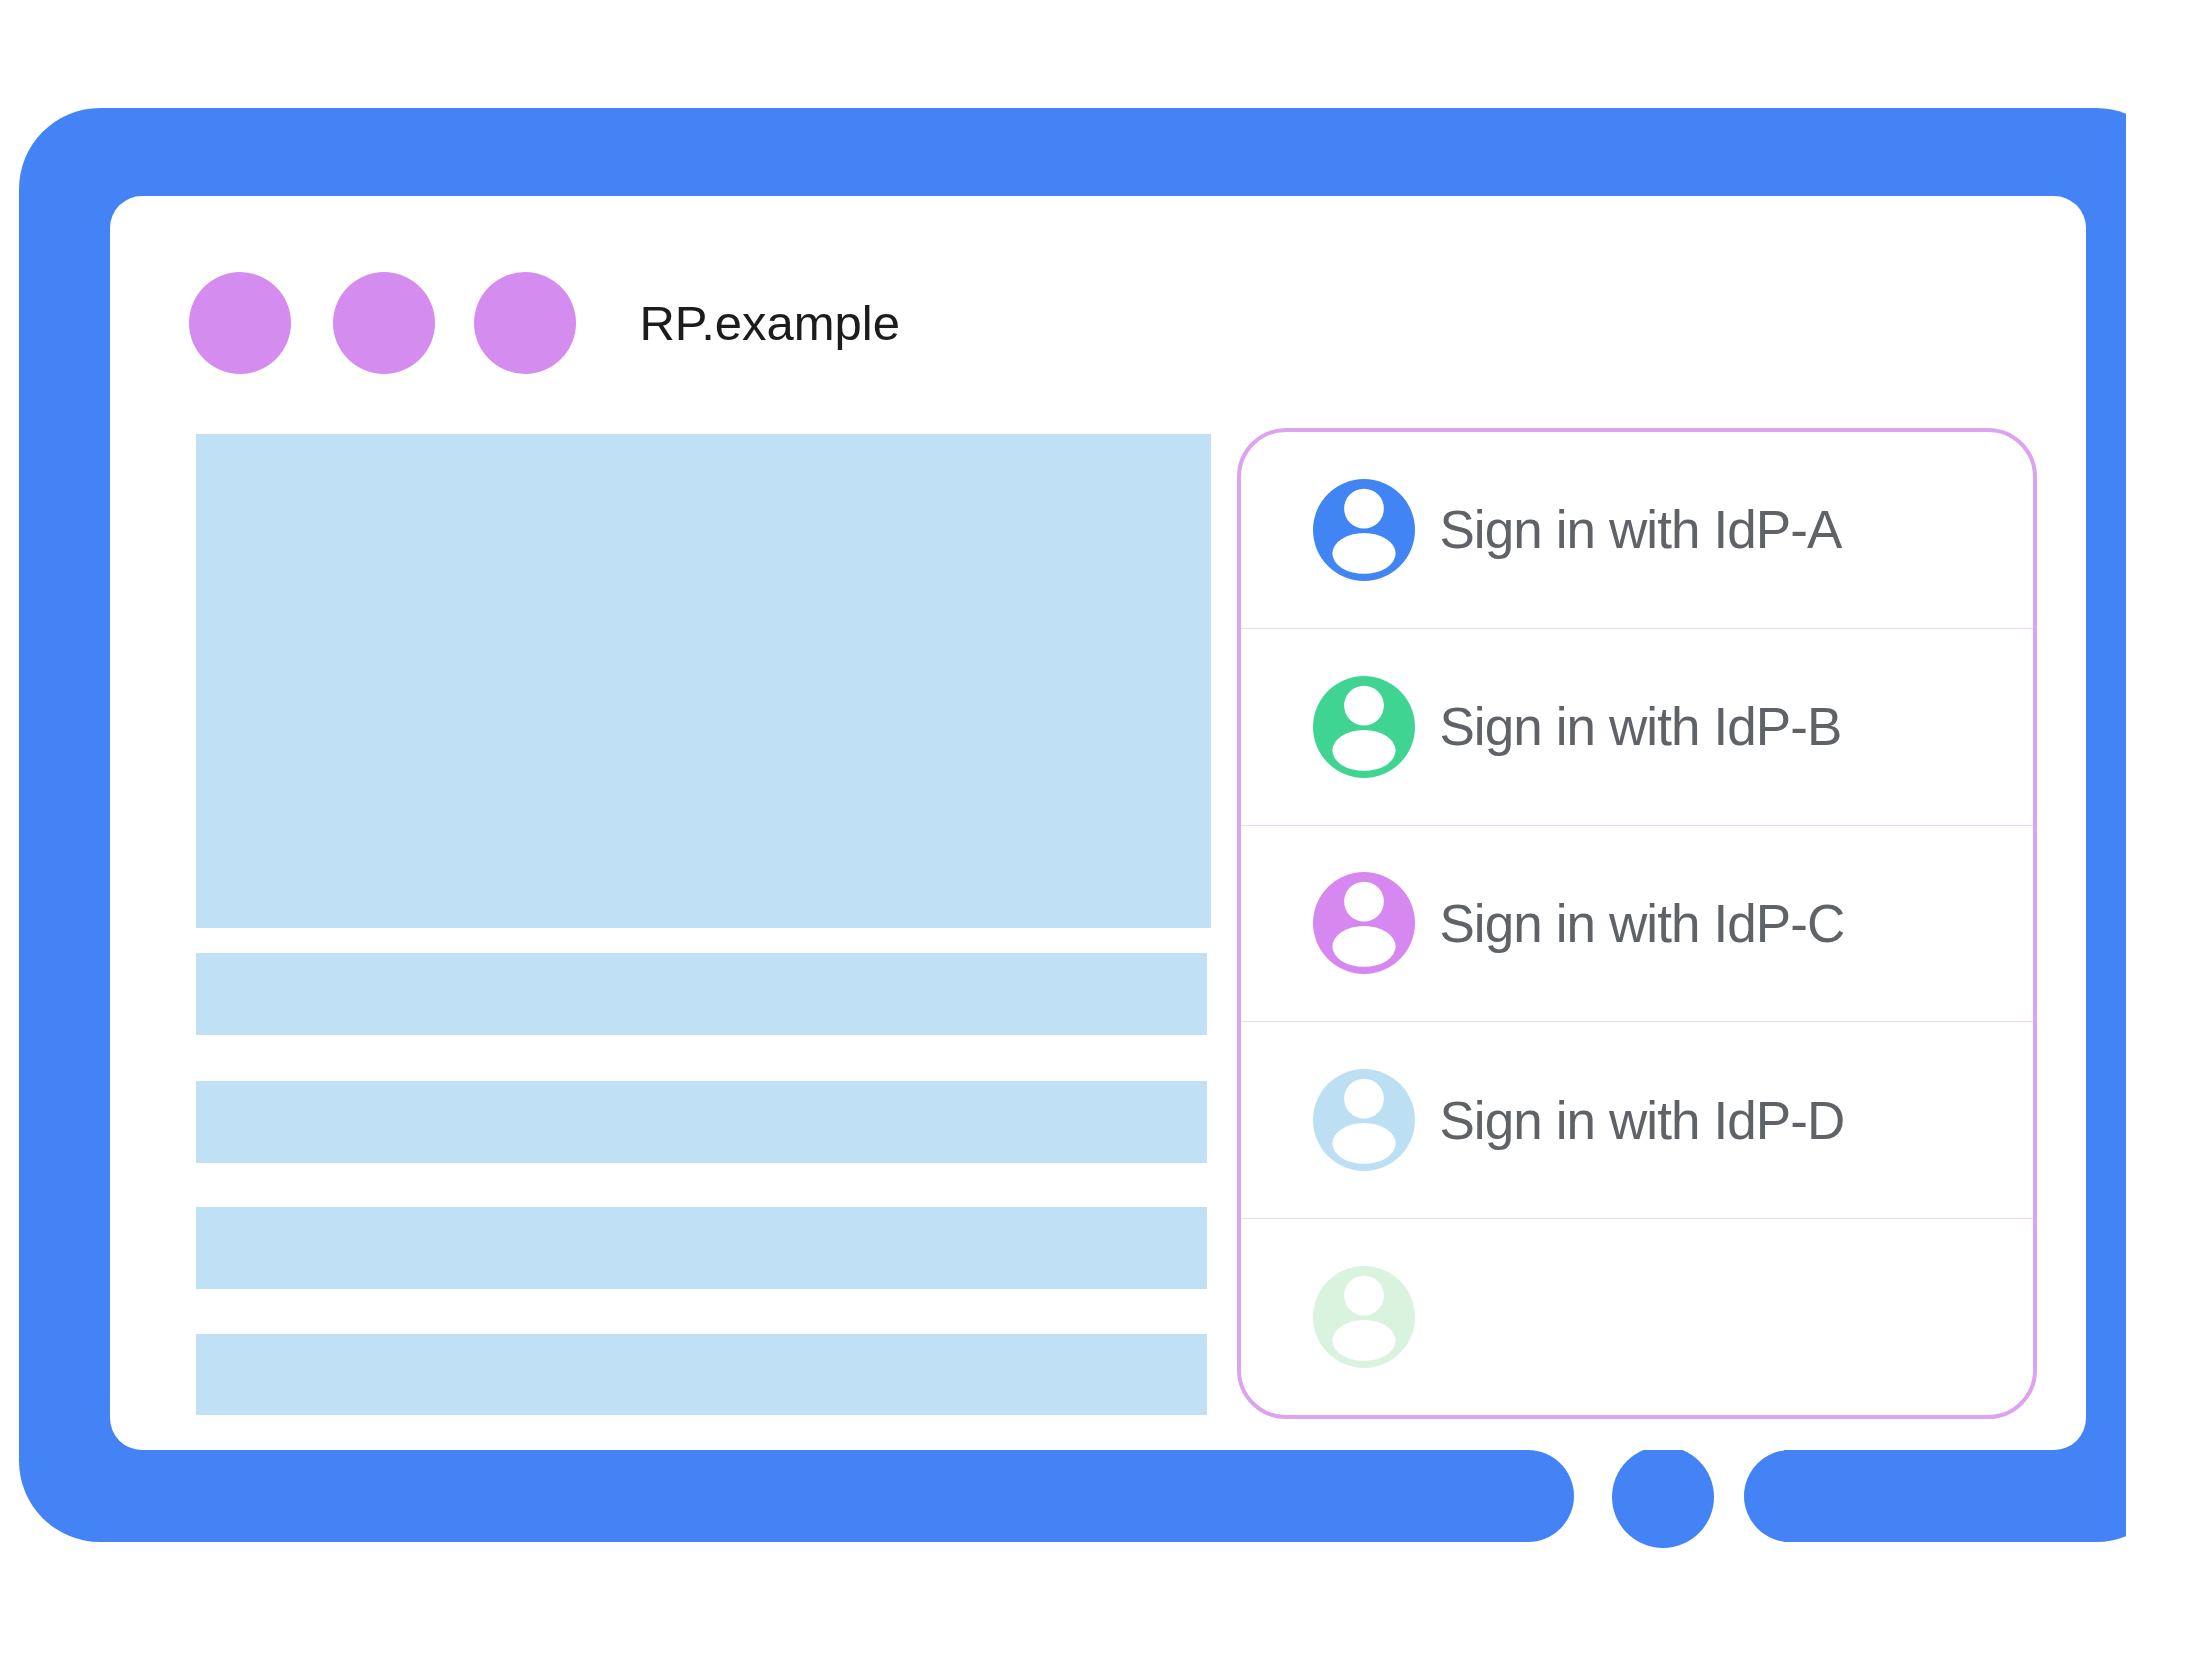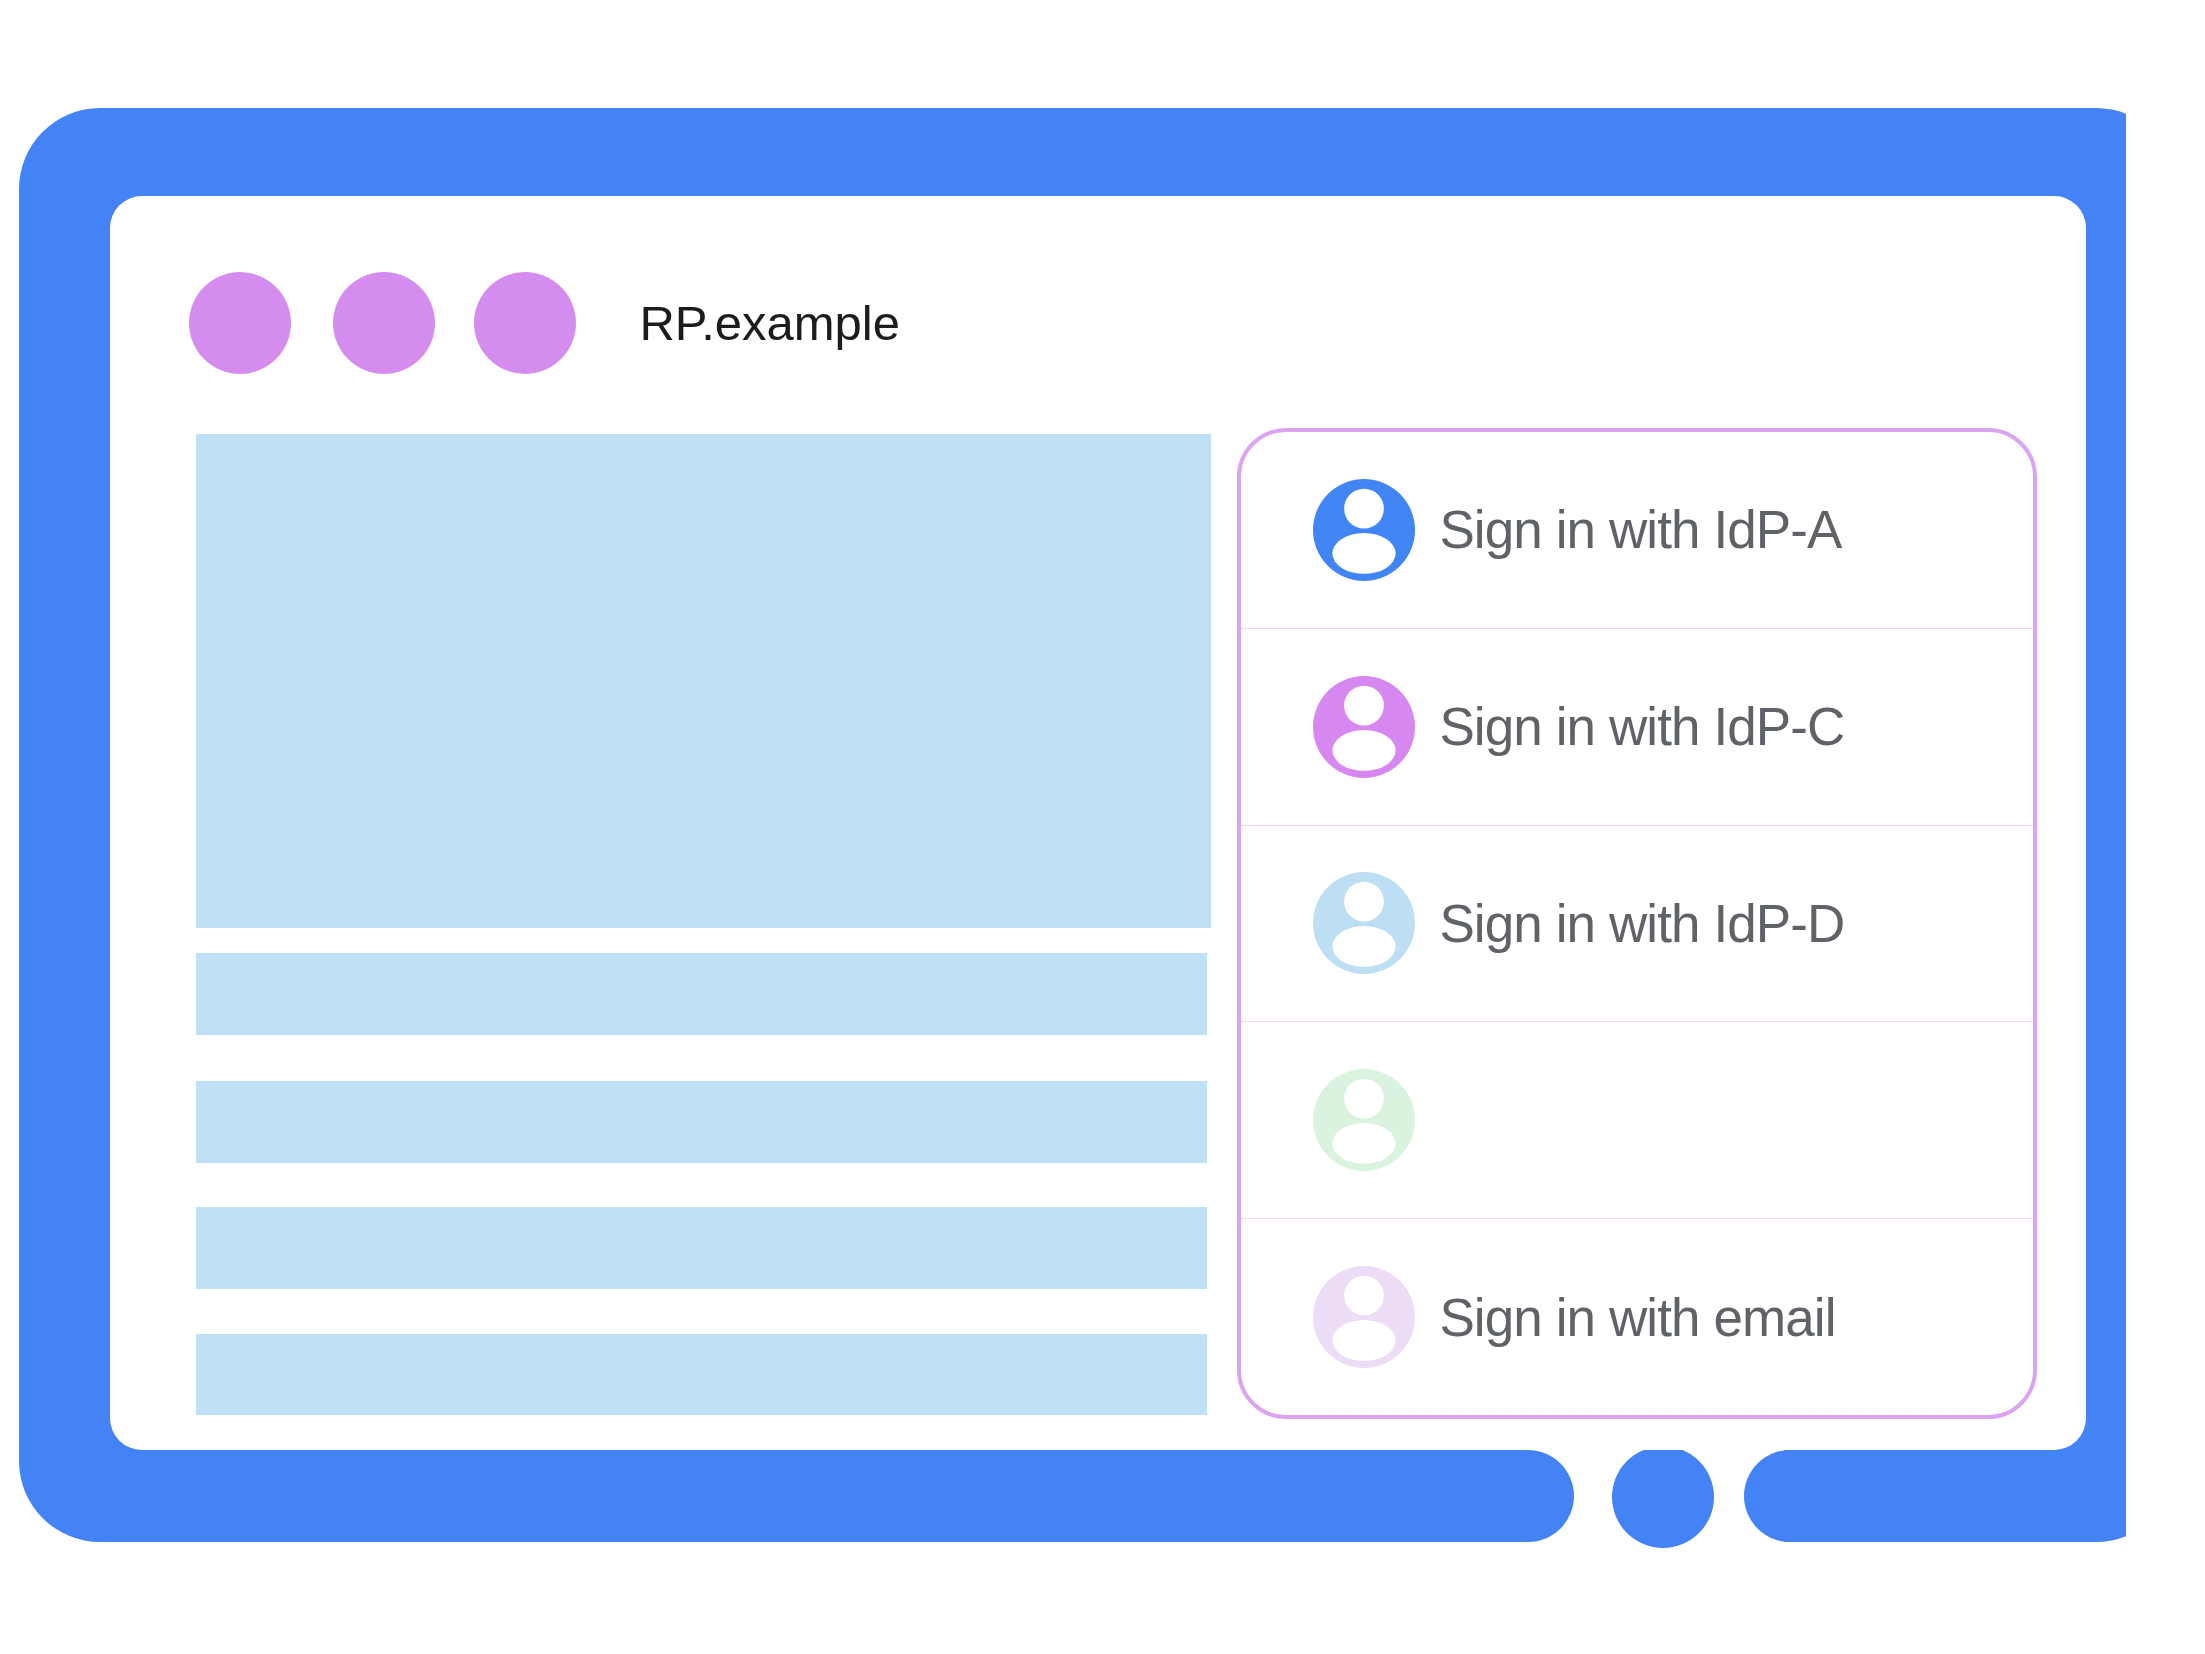--- a/index.html
+++ b/index.html
@@ -75,20 +75,30 @@
           <span class="avatar">
             <svg viewBox="0 0 100 100" style="color: rgb(65, 132, 244);">
                 <circle cx="50" cy="50" r="50" fill="currentColor"></circle>
                 <circle cx="50" cy="29" r="19.5" fill="#fff"></circle>
                 <ellipse cx="50" cy="73" rx="31" ry="20" fill="#fff"></ellipse>
               </svg>
           </span>
           <span class="signin-label">Sign in with IdP-A</span>
         </div>
 
+        <div class="signin-row">
+          <span class="avatar">
+            <svg viewBox="0 0 100 100" style="color: rgb(63, 212, 146);">
+                <circle cx="50" cy="50" r="50" fill="currentColor"></circle>
+                <circle cx="50" cy="29" r="19.5" fill="#fff"></circle>
+                <ellipse cx="50" cy="73" rx="31" ry="20" fill="#fff"></ellipse>
+              </svg>
+          </span>
+          <span class="signin-label">Sign in with IdP-B</span>
+        </div>
 
         <div class="signin-row">
           <span class="avatar">
             <svg viewBox="0 0 100 100" style="color: rgb(214, 136, 240);">
                 <circle cx="50" cy="50" r="50" fill="currentColor"></circle>
                 <circle cx="50" cy="29" r="19.5" fill="#fff"></circle>
                 <ellipse cx="50" cy="73" rx="31" ry="20" fill="#fff"></ellipse>
               </svg>
           </span>
           <span class="signin-label">Sign in with IdP-C</span>
@@ -108,29 +118,19 @@
         <div class="signin-row">
           <span class="avatar">
             <svg viewBox="0 0 100 100" style="color: rgb(217, 243, 222);">
                 <circle cx="50" cy="50" r="50" fill="currentColor"></circle>
                 <circle cx="50" cy="29" r="19.5" fill="#fff"></circle>
                 <ellipse cx="50" cy="73" rx="31" ry="20" fill="#fff"></ellipse>
               </svg>
           </span>
         </div>
 
-        <div class="signin-row">
-          <span class="avatar">
-            <svg viewBox="0 0 100 100" style="color: rgb(236, 220, 245);">
-                <circle cx="50" cy="50" r="50" fill="currentColor"></circle>
-                <circle cx="50" cy="29" r="19.5" fill="#fff"></circle>
-                <ellipse cx="50" cy="73" rx="31" ry="20" fill="#fff"></ellipse>
-              </svg>
-          </span>
-          <span class="signin-label">Sign in with email</span>
-        </div>
 
 
       </div>
     </div>
   </div>
 </div>
 
 
 </body></html>

